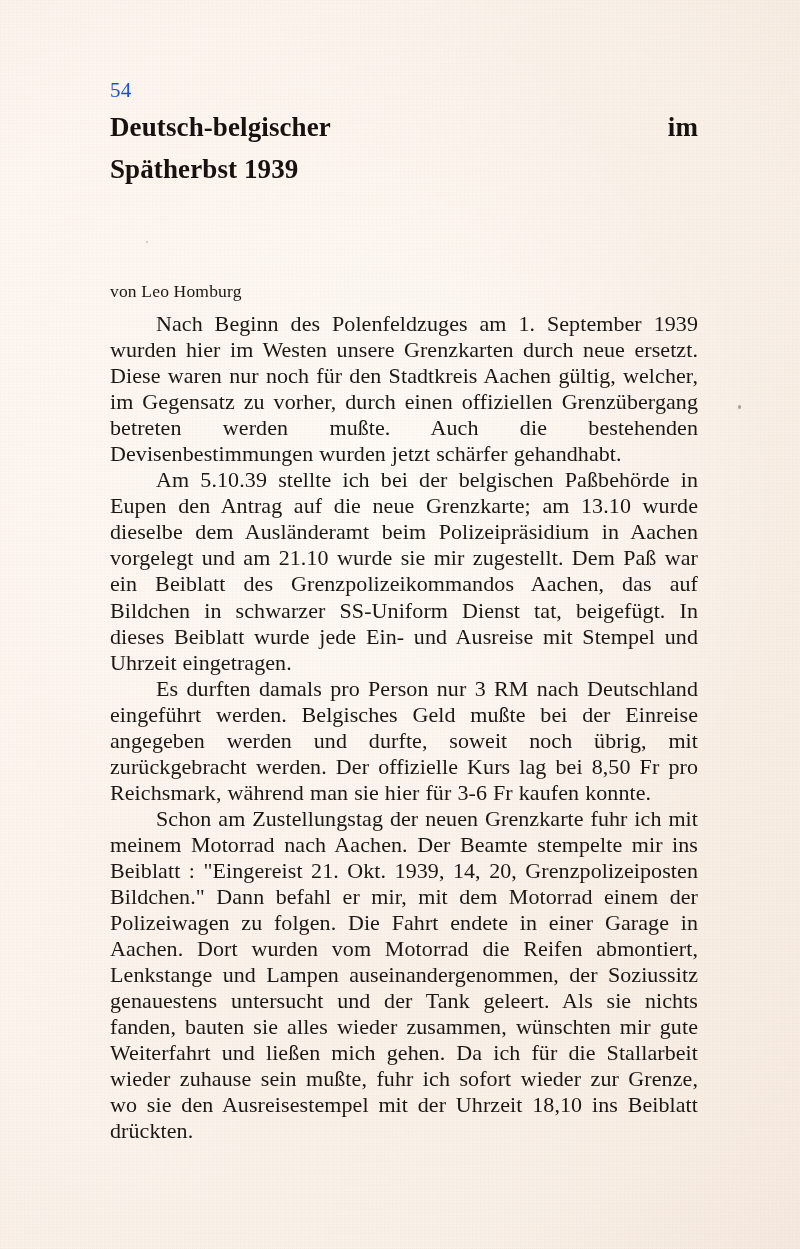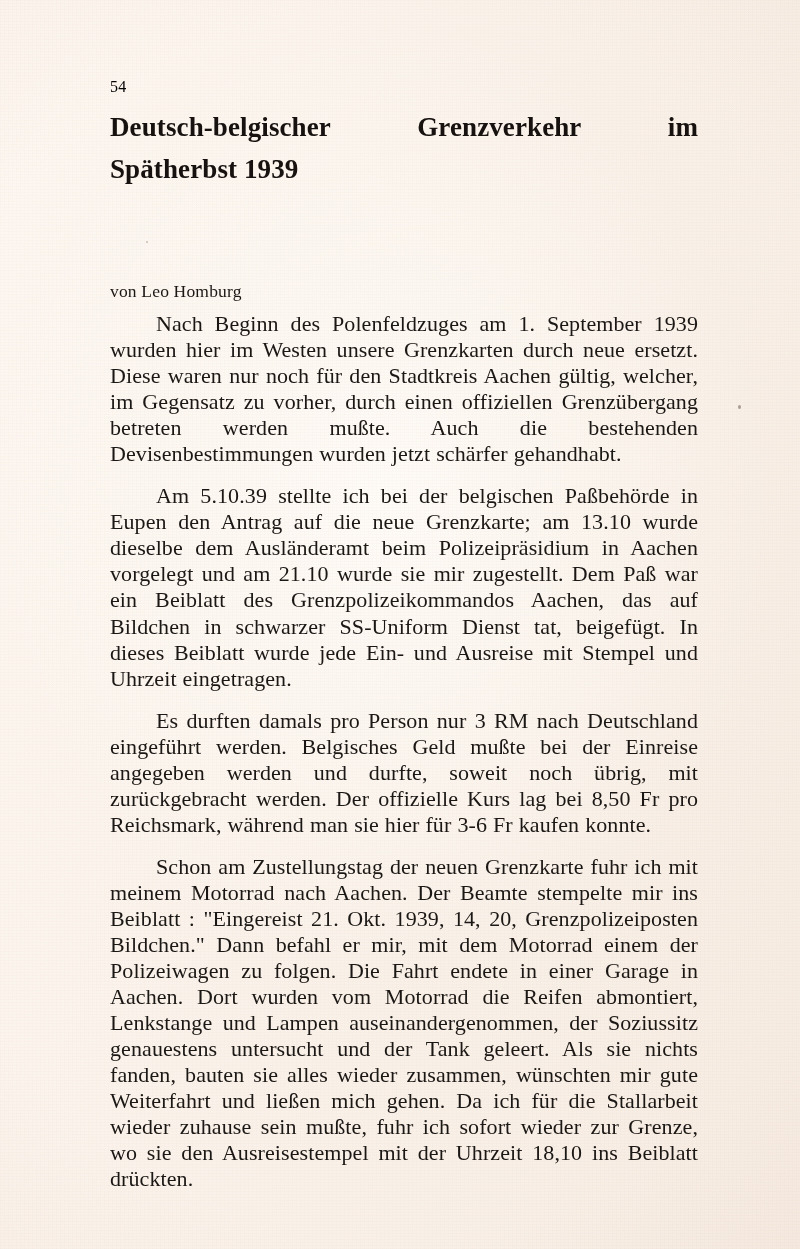--- a/index.html
+++ b/index.html
@@ -69,23 +69,23 @@
     left: 110px;
     top: 0;
     width: 588px;
     height: 1249px;
   }
 
   #folio {
     position: absolute;
     left: 0;
     top: 78px;
-    font-size: 16px;
+    font-size: 21px;
     letter-spacing: 0.01em;
-    color: #000000;
+    color: #1d4ed8;
   }
 
   #title-block {
     position: absolute;
     left: 0;
     top: 107px;
     width: 588px;
     font-weight: bold;
     font-size: 27px;
     line-height: 40px;
@@ -121,21 +121,21 @@
     margin: 0;
     text-align: justify;
     text-justify: inter-word;
     text-indent: 46px;
     font-size: 22px;
     line-height: 26.05px;
     letter-spacing: 0.004em;
     word-spacing: 0.02em;
     hyphens: none;
   }
-  #body p + p { margin-top: 16px; }
+  #body p + p { margin-top: 0; }
 
   
   #content { text-rendering: optimizeLegibility; }
 
   
   .speck {
     position: absolute;
     background: #6d5a50;
     border-radius: 50%;
     pointer-events: none;
@@ -170,21 +170,20 @@
   <div id="paper-tint"></div>
   <div id="paper-grain"></div>
 
   <div id="content">
 
     <div id="folio">54</div>
 
     <div id="title-block">
       <div class="title-line-1">
         <span>Deutsch-belgischer</span>
-        <span>Grenzverkehr</span>
         <span>im</span>
       </div>
       <div class="title-line-2">Spätherbst 1939</div>
     </div>
 
     <div id="byline">von Leo Homburg</div>
 
     <div id="body">
         <p>Nach Beginn des Polenfeldzuges am 1. September 1939 wurden hier im Westen unsere Grenzkarten durch neue ersetzt. Diese waren nur noch für den Stadtkreis Aachen gültig, welcher, im Gegensatz zu vorher, durch einen offiziellen Grenzübergang betreten werden mußte. Auch die bestehenden Devisenbestimmungen wurden jetzt schärfer gehandhabt.</p>
         <p>Am 5.10.39 stellte ich bei der belgischen Paßbehörde in Eupen den Antrag auf die neue Grenzkarte; am 13.10 wurde dieselbe dem Ausländeramt beim Polizeipräsidium in Aachen vorgelegt und am 21.10 wurde sie mir zugestellt. Dem Paß war ein Beiblatt des Grenzpolizeikommandos Aachen, das auf Bildchen in schwarzer SS-Uniform Dienst tat, beigefügt. In dieses Beiblatt wurde jede Ein- und Ausreise mit Stempel und Uhrzeit eingetragen.</p>

